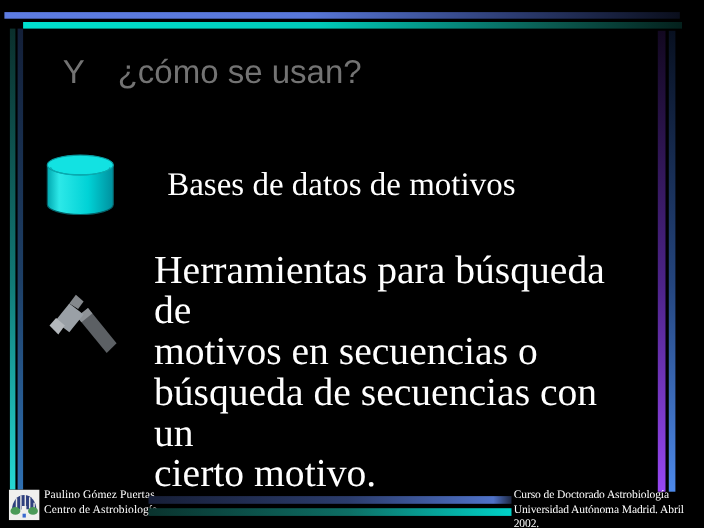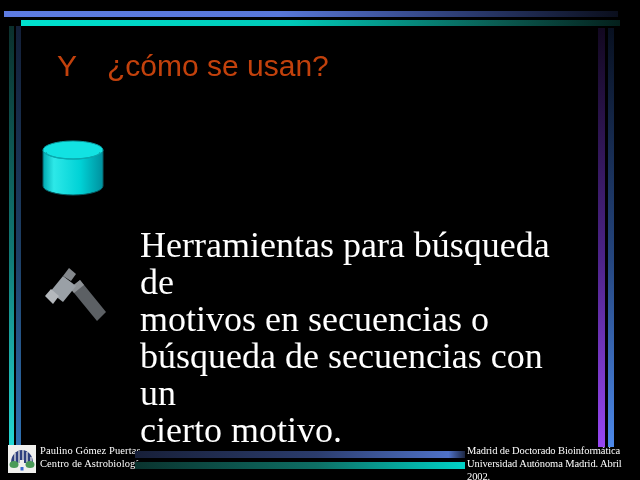--- a/index.html
+++ b/index.html
@@ -33,21 +33,21 @@
     background:linear-gradient(to bottom,#120820 0%,#4c2388 55%,#9747f2 100%);
   }
   .bar-right-blue{
     left:608px; top:28px; width:6px; height:419px;
     background:linear-gradient(to bottom,#081020 0%,#24457e 55%,#4d89ea 100%);
   }
   
   .title{
     position:absolute; left:57px; top:48px;
     font-family:"Liberation Sans", sans-serif;
-    font-size:30px; line-height:36px; color:#c2410c; white-space:nowrap;
+    font-size:30px; line-height:36px; color:#737373; white-space:nowrap;
   }
   .title .q{margin-left:30px;}
   
   .icon-db{position:absolute; left:40px; top:139px; width:66px; height:58px;}
   .bullet1-text{
     position:absolute; left:152px; top:150px;
     font-size:30px; line-height:36px; white-space:nowrap;
   }
   .icon-hammer{position:absolute; left:42px; top:264px; width:66px; height:66px;}
   .bullet2-text{
@@ -97,20 +97,21 @@
           <stop offset="0.18" stop-color="#2de8e8"></stop>
           <stop offset="0.62" stop-color="#00d2d6"></stop>
           <stop offset="1" stop-color="#00909e"></stop>
         </linearGradient>
       </defs>
       <path d="M3 11 v36 a30 9 0 0 0 60 0 v-36 z" fill="url(#cylBody)" stroke="#065f66" stroke-width="1"></path>
       <ellipse cx="33" cy="11" rx="30" ry="9" fill="#12e2e2" stroke="#0a9aa0" stroke-width="1"></ellipse>
       <path d="M6 13 a27 7 0 0 0 54 0" fill="none" stroke="#09aab0" stroke-width="1.2"></path>
     </svg>
   </div>
+  <div class="bullet1-text">Bases de datos de motivos</div>
 
   <div class="icon-hammer">
     <svg width="66" height="66" viewBox="0 0 66 66">
 
       <polygon points="28,24 38,16 64,48 55,57" fill="#5c6064"></polygon>
       <polygon points="28,24 38,16 42,21 32,29" fill="#8e9296"></polygon>
 
       <polygon points="8,28 21,12 34,22 21,38" fill="#9aa0a6"></polygon>
 
       <polygon points="21,12 27,4 34,10 29,17" fill="#84888c"></polygon>
@@ -140,17 +141,17 @@
       <rect x="12.5" y="22" width="3" height="3.5" fill="#3a6ad0"></rect>
     </svg>
   </div>
   <div class="footer-left">
     <div>Paulino Gómez Puertas</div>
     <div>Centro de Astrobiología</div>
   </div>
   <div class="bar bar-footer-blue"></div>
   <div class="bar bar-footer-teal"></div>
   <div class="footer-right">
-    <div>Madrid de Doctorado Bioinformática</div>
+    <div>Curso de Doctorado Astrobiología</div>
     <div>Universidad Autónoma Madrid. Abril 2002.</div>
   </div>
 
 </div>
 
 </body></html>

